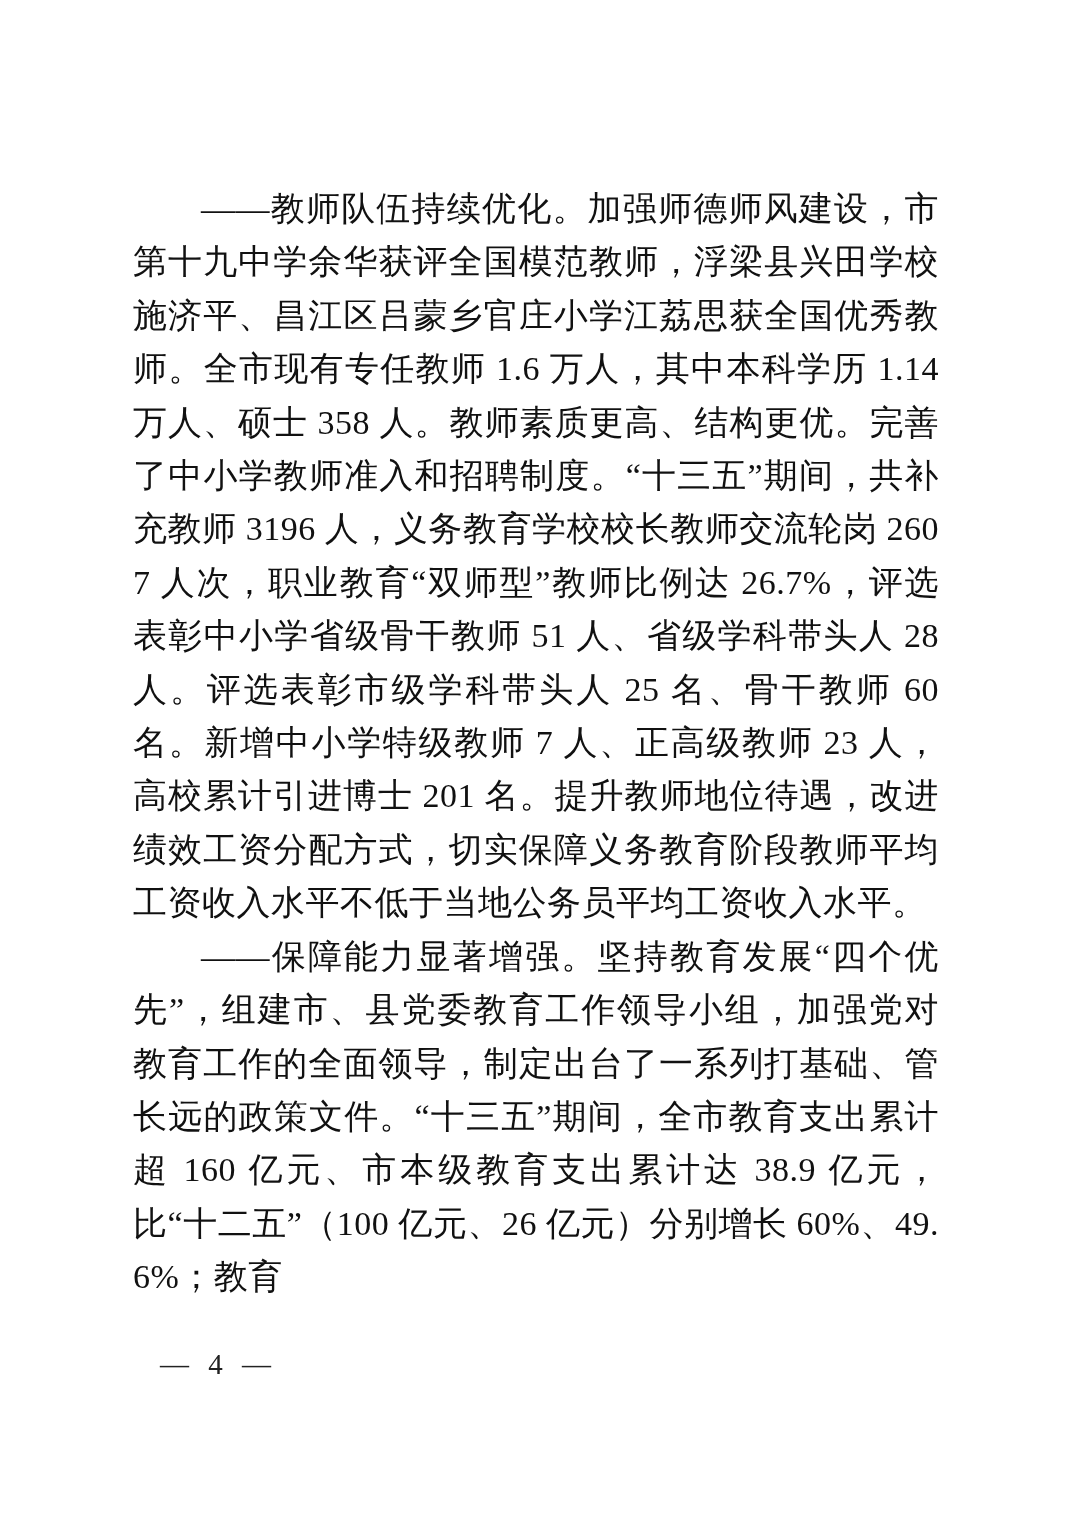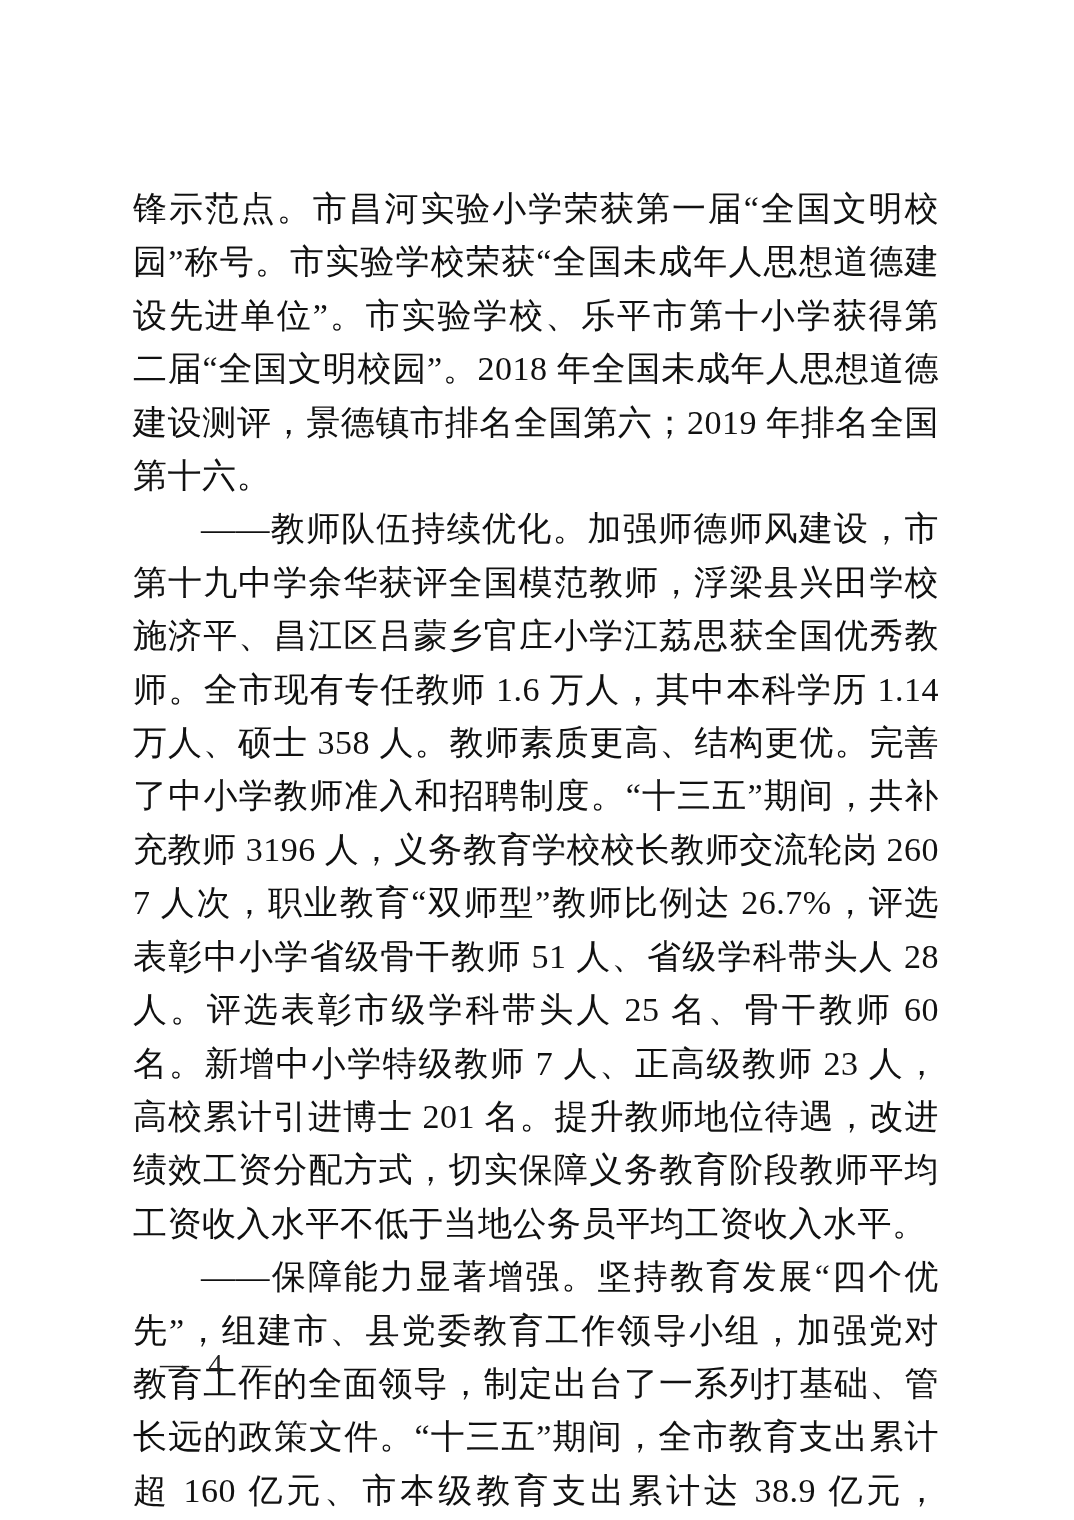--- a/index.html
+++ b/index.html
@@ -44,18 +44,17 @@
     letter-spacing: 6px;
     color: #222222;
     white-space: nowrap;
   }
 </style>
 </head>
 <body>
 
 <div class="page">
   <div class="body-text">
-    <p>锋示范点。市昌河实验小学荣获第一届“全国文明校园”称号。市实验学校荣获“全国未成年人思想道德建设先进单位”。市实验学校、乐平市第十小学获得第二届“全国文明校园”。2018 年全国未成年人思想道德建设测评，景德镇市排名全国第六；2019 年排名全国第十六。</p>
     <p class="indented">——教师队伍持续优化。加强师德师风建设，市第十九中学余华获评全国模范教师，浮梁县兴田学校施济平、昌江区吕蒙乡官庄小学江荔思获全国优秀教师。全市现有专任教师 1.6 万人，其中本科学历 1.14 万人、硕士 358 人。教师素质更高、结构更优。完善了中小学教师准入和招聘制度。“十三五”期间，共补充教师 3196 人，义务教育学校校长教师交流轮岗 2607 人次，职业教育“双师型”教师比例达 26.7%，评选表彰中小学省级骨干教师 51 人、省级学科带头人 28 人。评选表彰市级学科带头人 25 名、骨干教师 60 名。新增中小学特级教师 7 人、正高级教师 23 人，高校累计引进博士 201 名。提升教师地位待遇，改进绩效工资分配方式，切实保障义务教育阶段教师平均工资收入水平不低于当地公务员平均工资收入水平。</p>
     <p class="indented">——保障能力显著增强。坚持教育发展“四个优先”，组建市、县党委教育工作领导小组，加强党对教育工作的全面领导，制定出台了一系列打基础、管长远的政策文件。“十三五”期间，全市教育支出累计超 160 亿元、市本级教育支出累计达 38.9 亿元，比“十二五”（100 亿元、26 亿元）分别增长 60%、49.6%；教育</p>
   </div>
   <div class="page-number">— 4 —</div>
 </div>
 
 </body></html>

